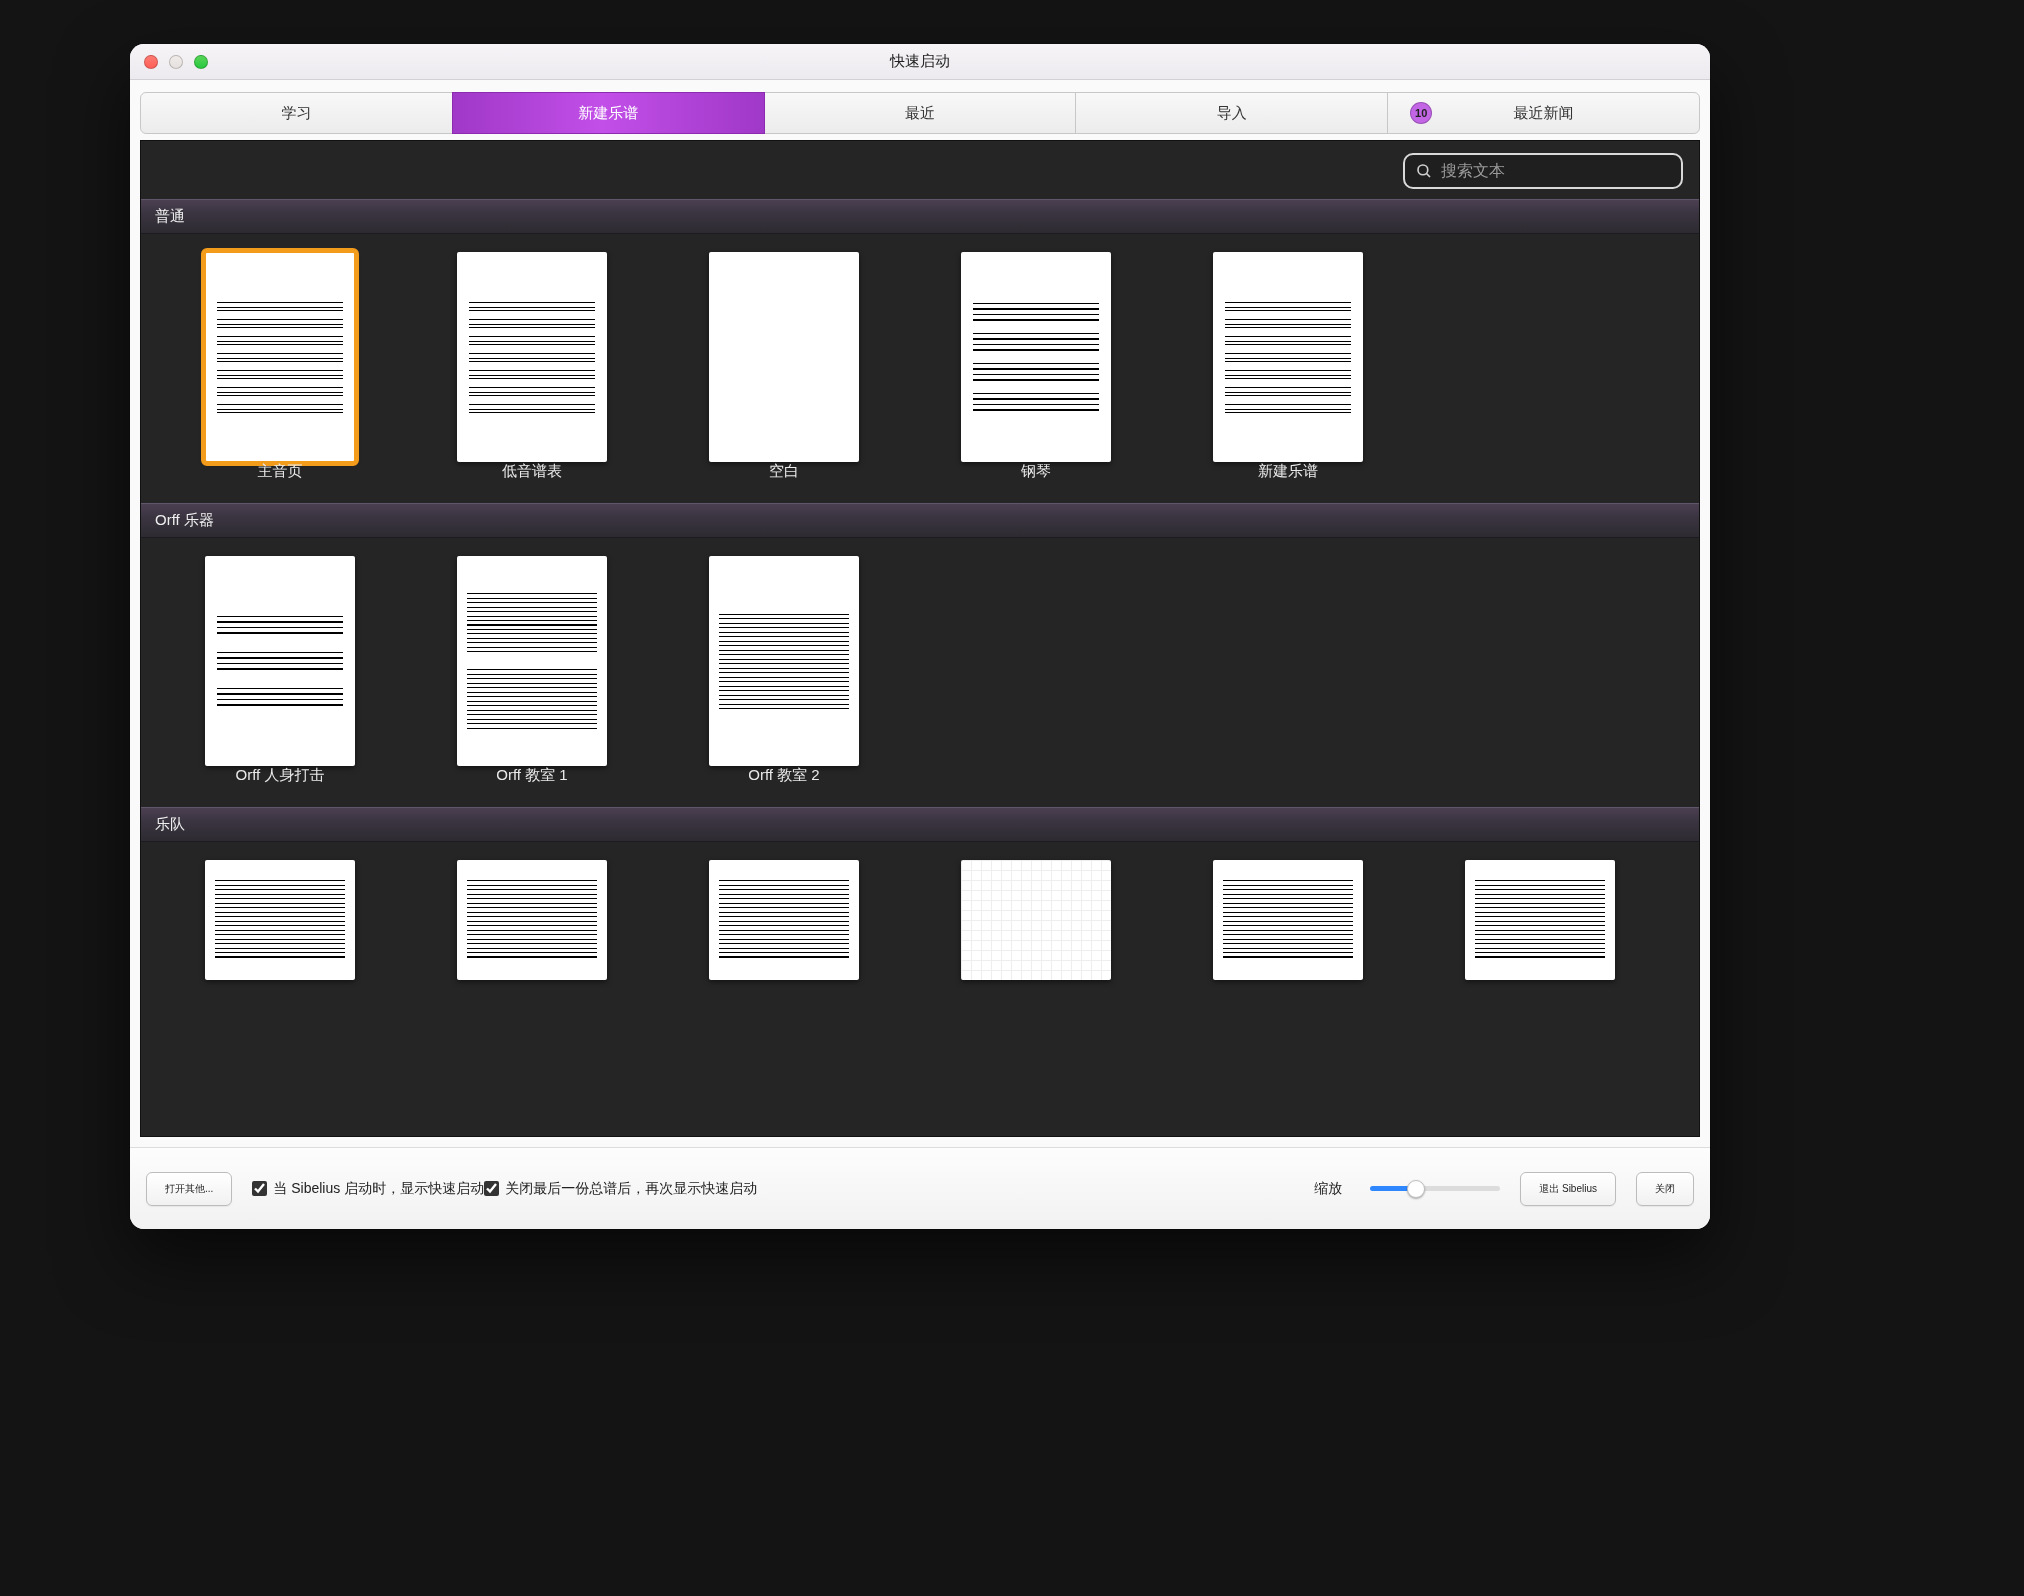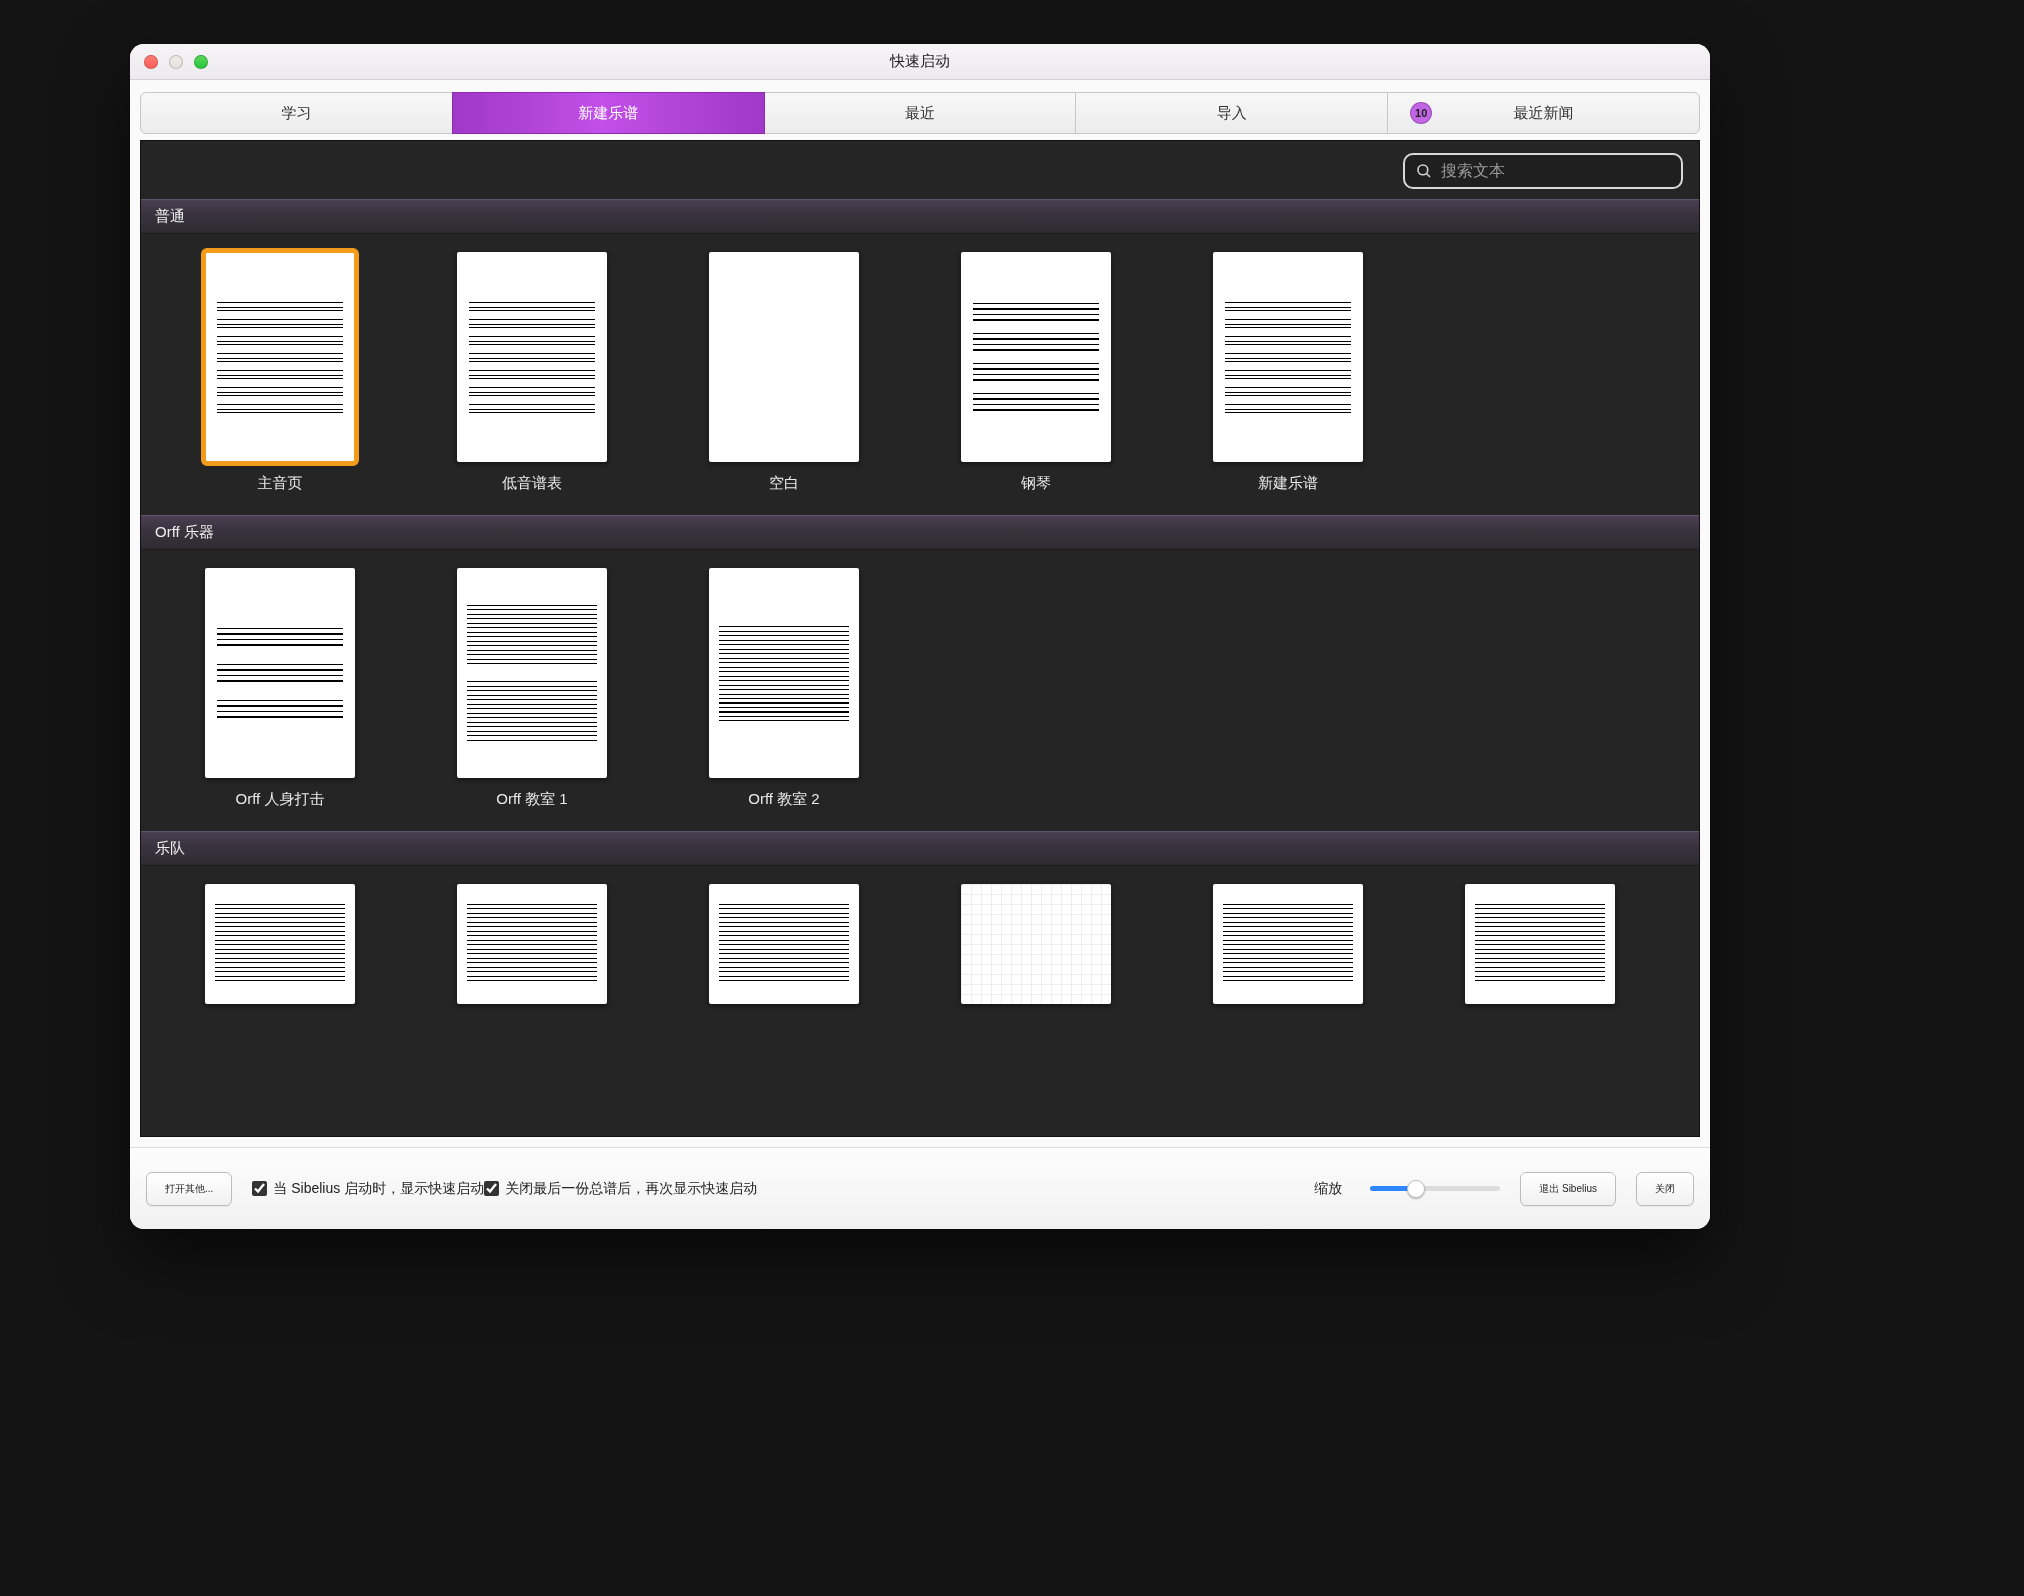--- a/index.html
+++ b/index.html
@@ -145,21 +145,20 @@
     border-bottom: 1px solid #000;
     position: relative;
     margin: 4px 2px;
     background: linear-gradient(#000 1px, transparent 1px) 0 4px / 100% 100% no-repeat;
   }
   .staff-line.thin { margin: 2px 2px; height: 7px; }
   .staff-block { height: 22px; margin: 3px 2px;
     background: repeating-linear-gradient(#000 0 1px, transparent 1px 4.5px);
   }
   .card-label {
-    margin-top: 12px;
     color: #eaeaea; font-size: 15px;
     text-align: center;
   }
 
   .bottombar {
     height: 82px;
     background: linear-gradient(#fdfdfd,#f1f1f1);
     border-top: 1px solid #dcdcdc;
     display: flex; align-items: center;
     padding: 0 16px;

